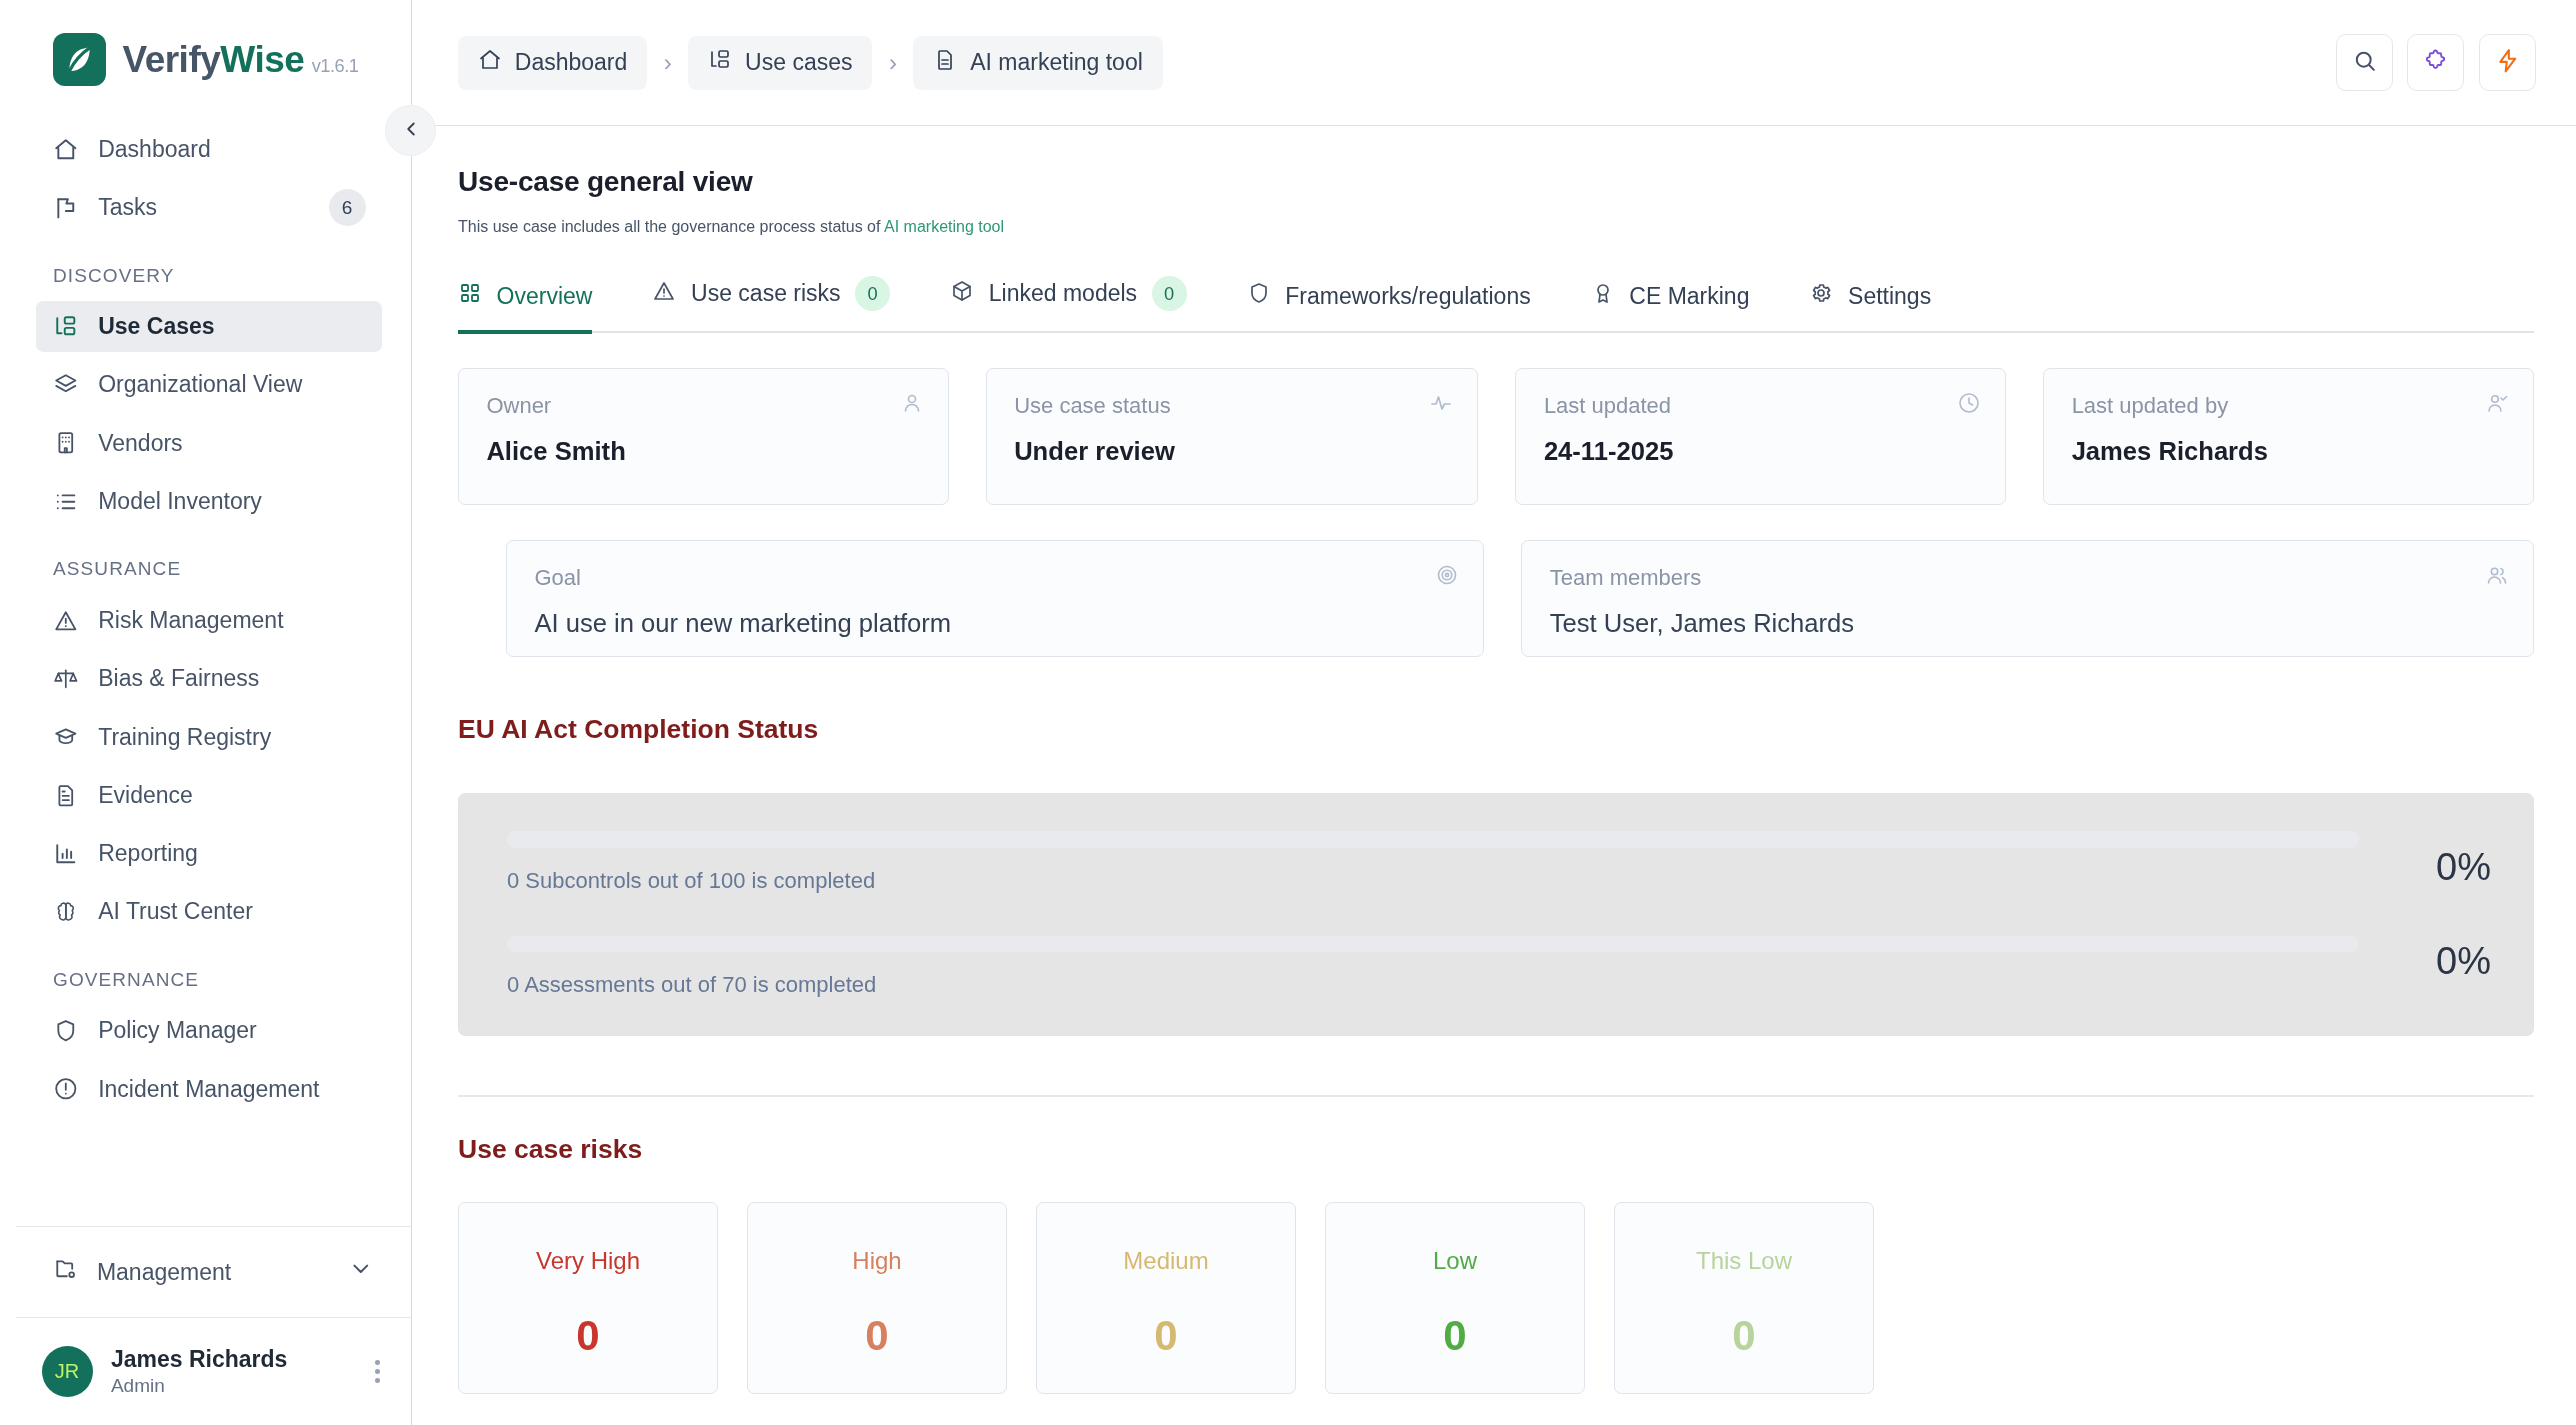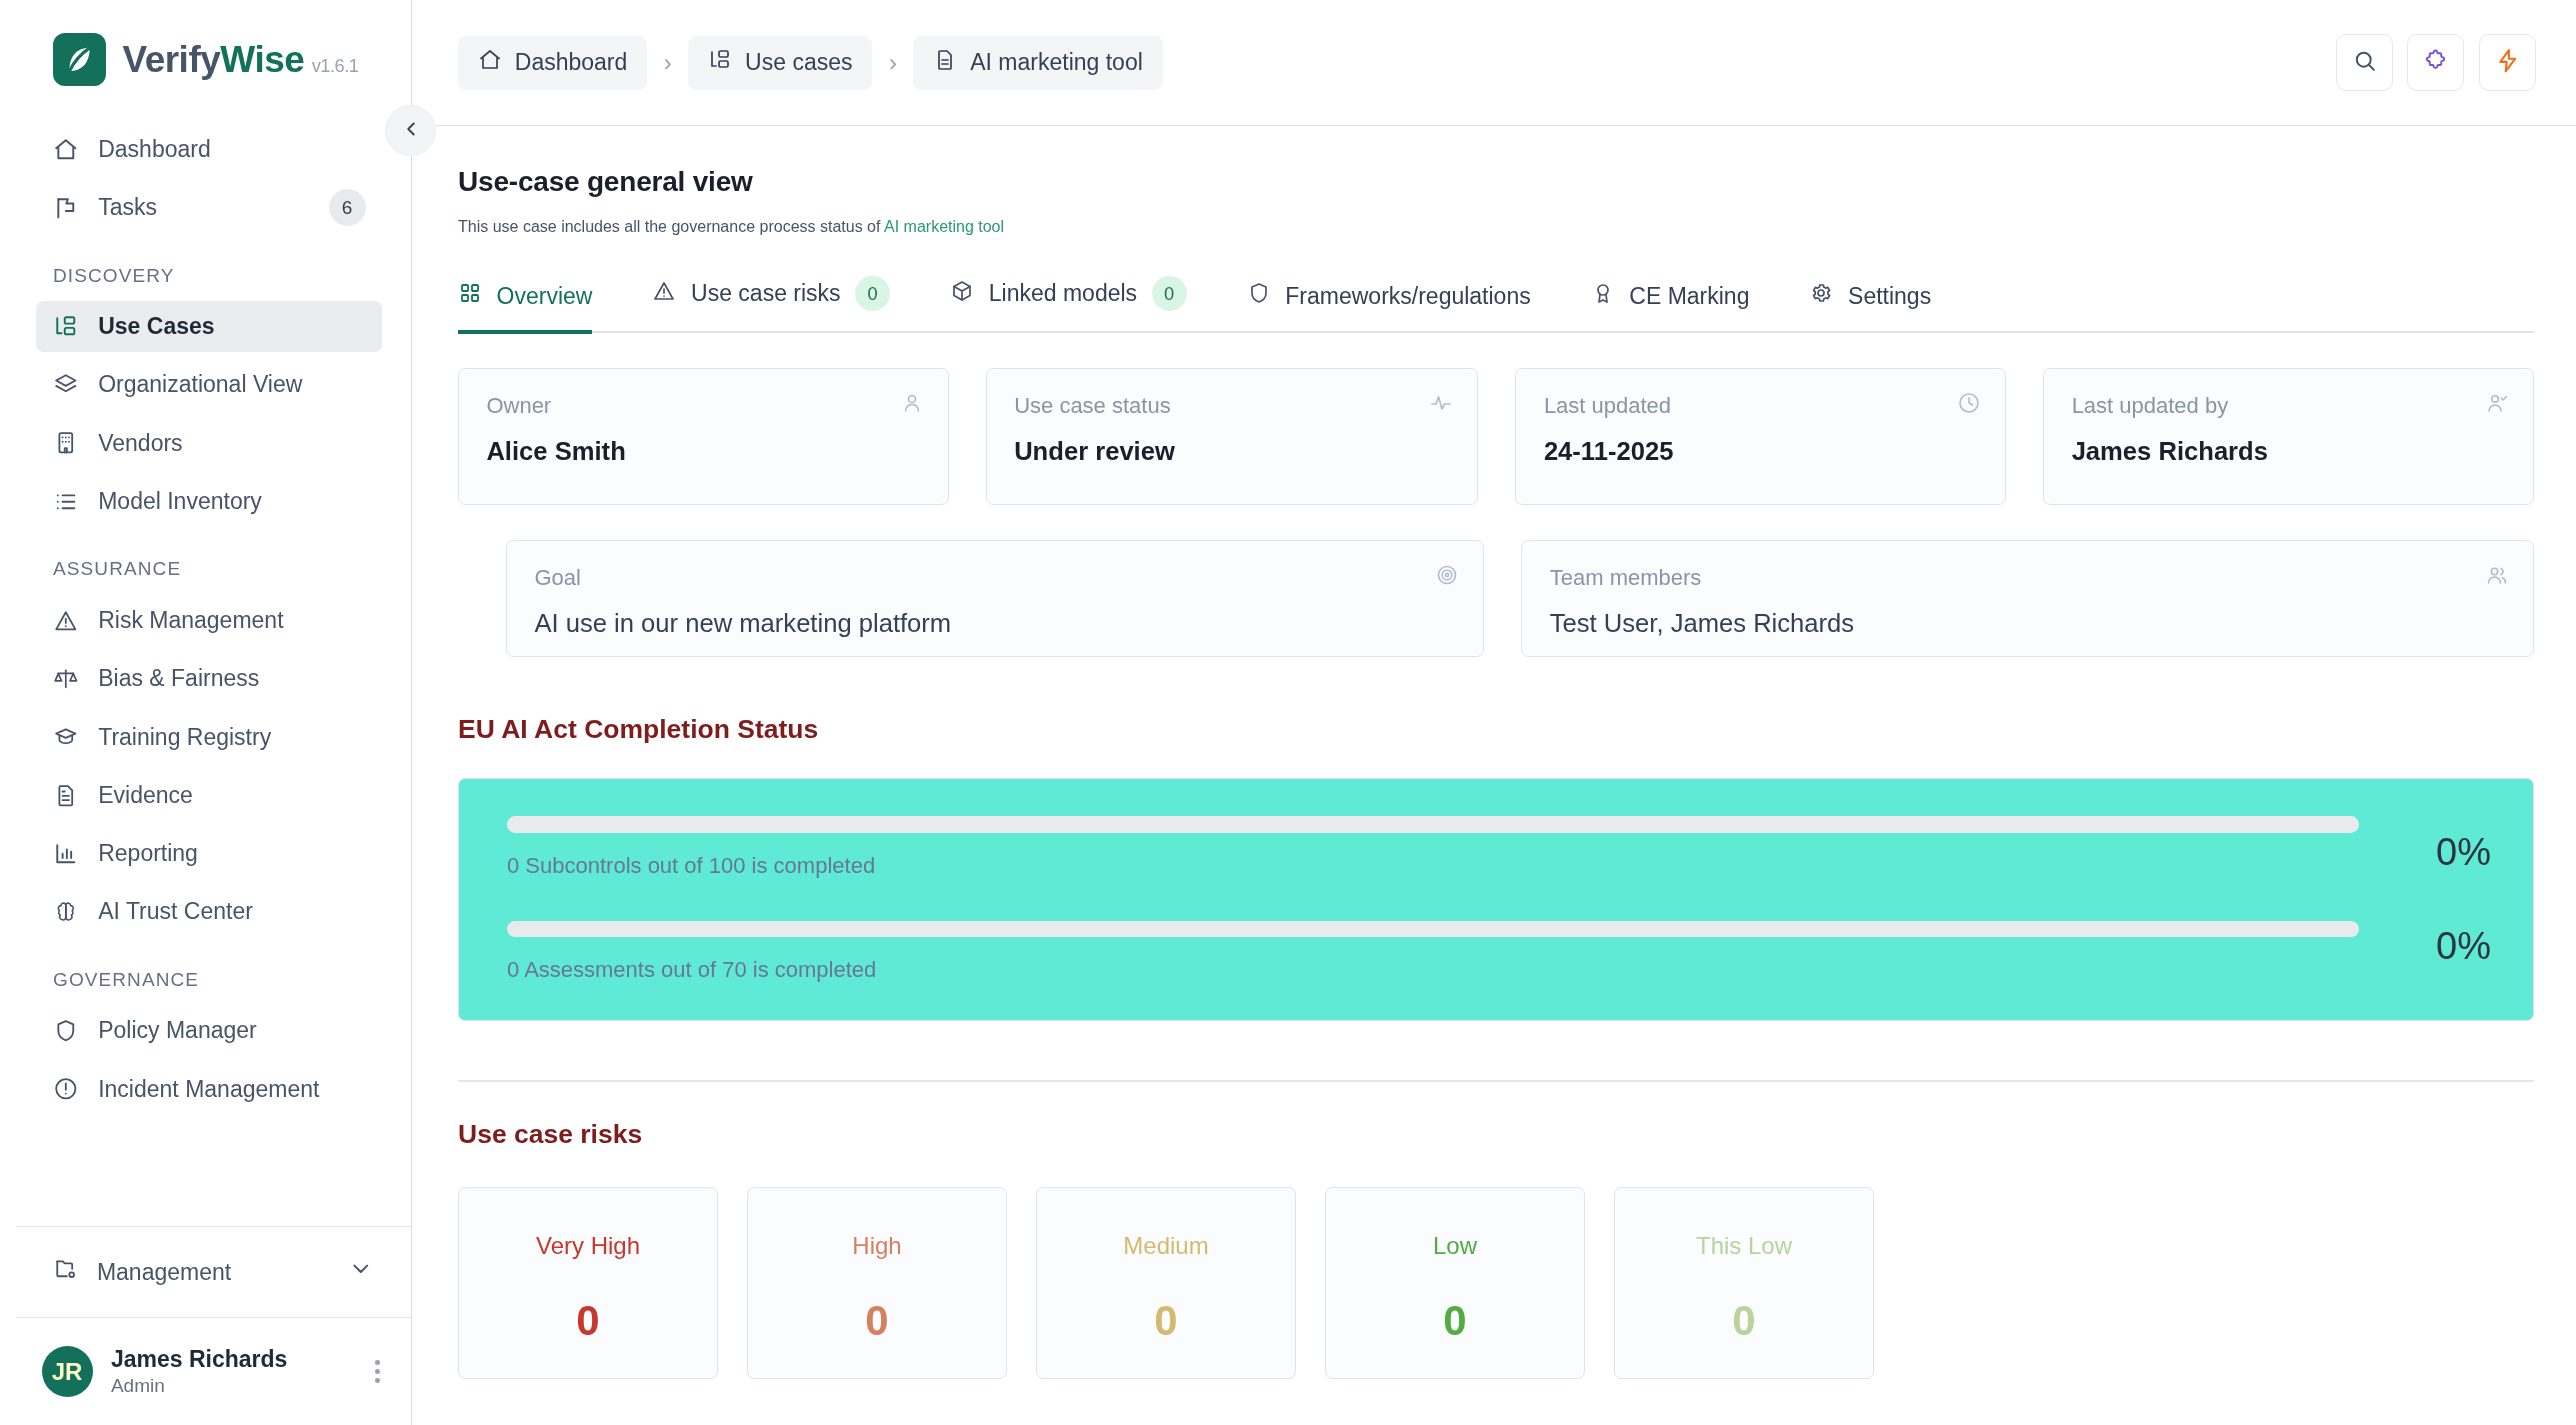--- a/index.html
+++ b/index.html
@@ -63,21 +63,21 @@
     height: 91px; display: flex; align-items: center;
     padding: 0 37px; gap: 18.3px; color: #475467; font-size: 23px; cursor: pointer;
   }
   .sidebar-user {
     border-top: 1.8px solid #e4e7ec;
     height: 108px; display: flex; align-items: center;
     padding: 0 31px 0 25.6px; gap: 18.3px;
   }
   .avatar {
     width: 51px; height: 51px; border-radius: 50%;
-    background: #13715B; color: #fef9c3; font-size: 24px; font-weight: 700;
+    background: #13715B; color: #bef264; font-size: 20px; font-weight: 400;
     display: flex; align-items: center; justify-content: center; flex: 0 0 51px;
   }
   .user-name { font-size: 23px; color: #1f2a37; font-weight: 700; line-height: 1.25; }
   .user-role { font-size: 19px; color: #667085; line-height: 1.3; }
   .kebab { margin-left: auto; display: flex; flex-direction: column; gap: 4.6px; cursor: pointer; }
   .kebab i { width: 4.6px; height: 4.6px; border-radius: 50%; background: #98A2B3; display: block; }
 
   
   .main { flex: 1 1 auto; height: 1425px; overflow: hidden; background: #fff; position: relative; }
   .topbar {
@@ -135,22 +135,22 @@
   .c-owner  { width: 494px; height: 137px; }
   .c-status { width: 496px; height: 137px; }
   .c-upd    { width: 494px; height: 137px; }
   .c-updby  { width: 494px; height: 137px; }
   .c-goal   { width: 1025px; height: 117px; margin-left: 48px; }
   .c-team   { width: 1061px; height: 117px; }
 
   .sec-title { font-size: 26.5px; font-weight: 700; color: #7f1d1d; margin: 57px 0 0 0; }
 
   .progress-card {
-    border: 0.9px solid #dfe3ea; border-radius: 7.3px; background: #5eead4;
-    margin-top: 33px; padding: 37px 42px 37px 48px;
+    border: 0.9px solid #dfe3ea; border-radius: 7.3px; background: #e5e5e5;
+    margin-top: 48px; padding: 37px 42px 37px 48px;
     display: flex; align-items: center; gap: 31px;
   }
   .progress-list { flex: 1 1 auto; }
   .prog-row + .prog-row { margin-top: 42px; }
   .prog-track { height: 16.5px; border-radius: 8.2px; background: #e9eaed; width: 100%; }
   .prog-fill { height: 16.5px; border-radius: 8.2px; background: #13715B; }
   .prog-label { font-size: 22px; color: #667896; margin-top: 20px; }
   .pct-col { display: flex; flex-direction: column; justify-content: center; gap: 51px; }
   .pct { font-size: 38px; color: #2b3545; text-align: right; min-width: 101px; }
 

